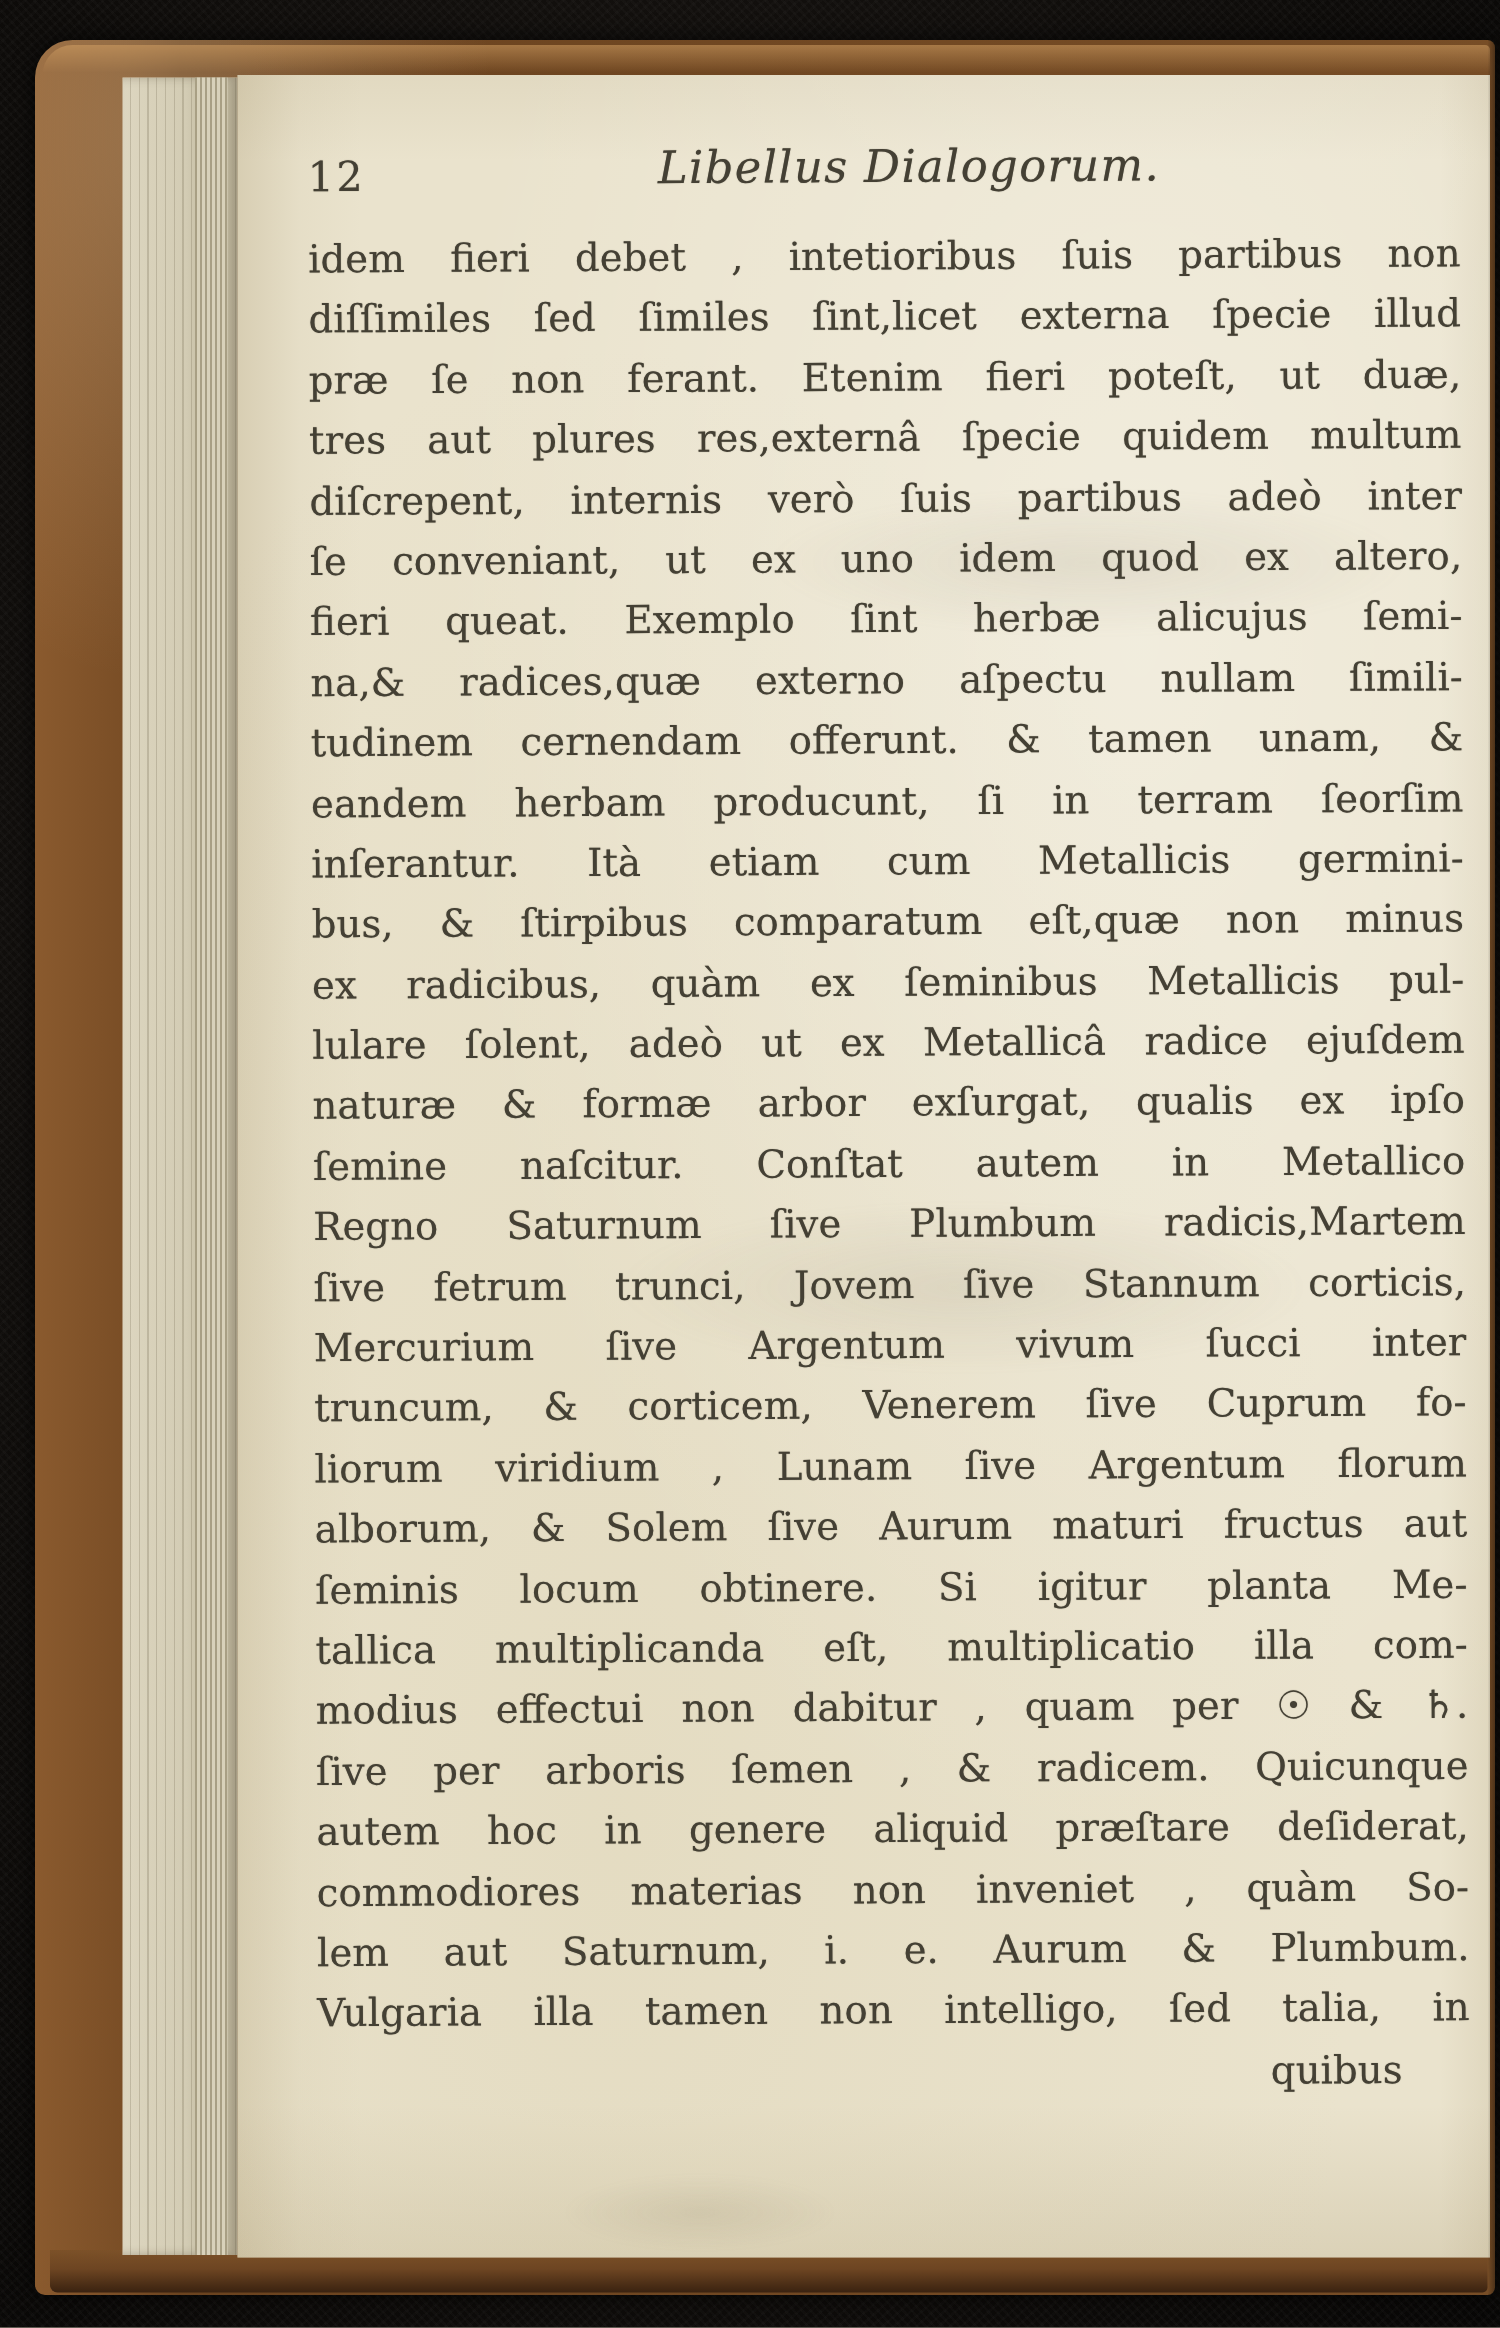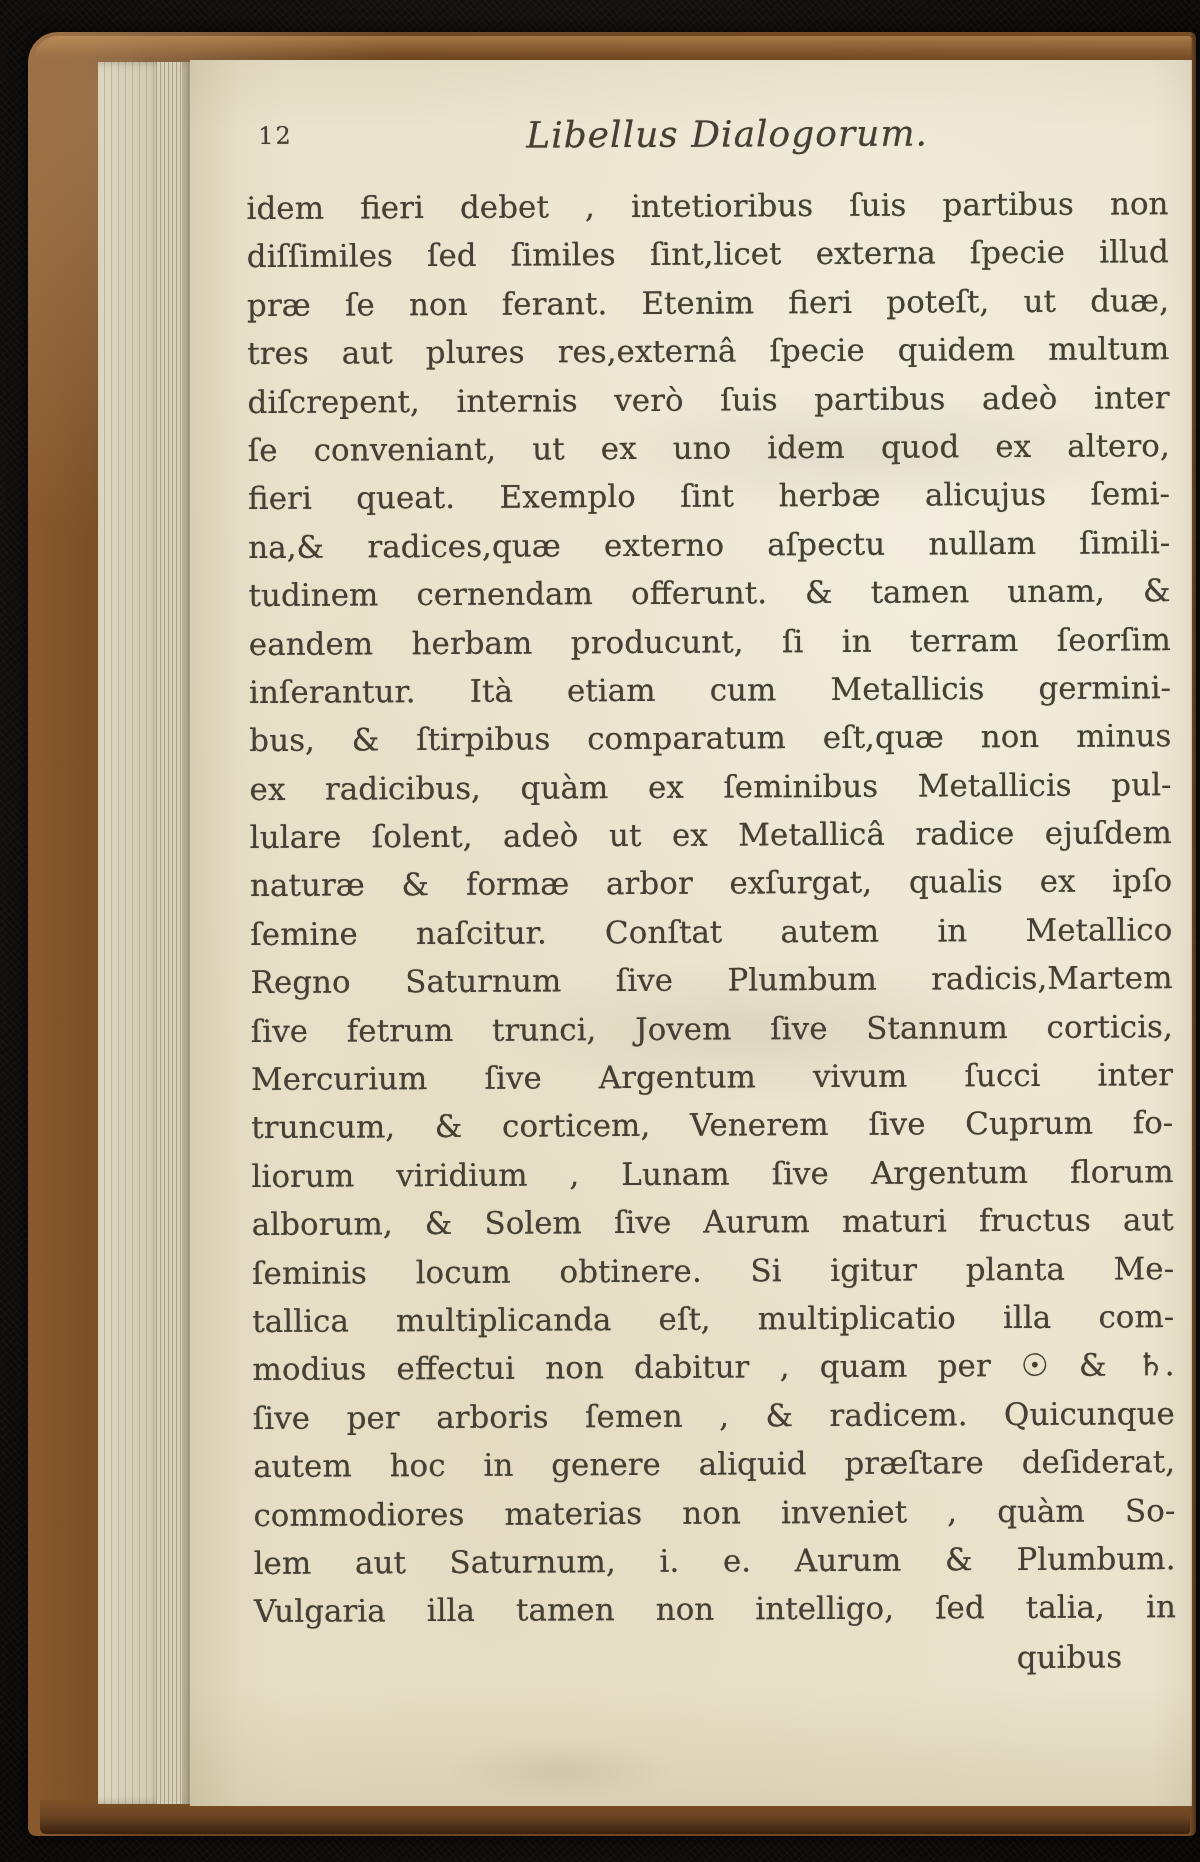--- a/index.html
+++ b/index.html
@@ -72,22 +72,22 @@
     position:absolute;left:246px;top:116px;width:922px;
     transform:rotate(-0.3deg);
     transform-origin:top left;
     color:#444034;
     text-shadow:0 0 0.8px rgba(60,54,42,0.55);
   }
   .header-row{
     position:relative;height:62px;margin-bottom:6px;
   }
   .page-number{
-    position:absolute;left:12px;top:6px;
-    font-size:24px;letter-spacing:2px;
+    position:absolute;left:0;top:6px;
+    font-size:33px;letter-spacing:2px;
   }
   .running-title{
     position:absolute;left:0;right:0;top:0;text-align:center;
     padding-left:40px;
     font-style:italic;font-size:36px;letter-spacing:1px;
   }
   .body-lines{font-size:31px;line-height:48.4px;}
   .t-line{
     text-align:justify;text-align-last:justify;
     white-space:normal;height:48.4px;overflow:visible;

